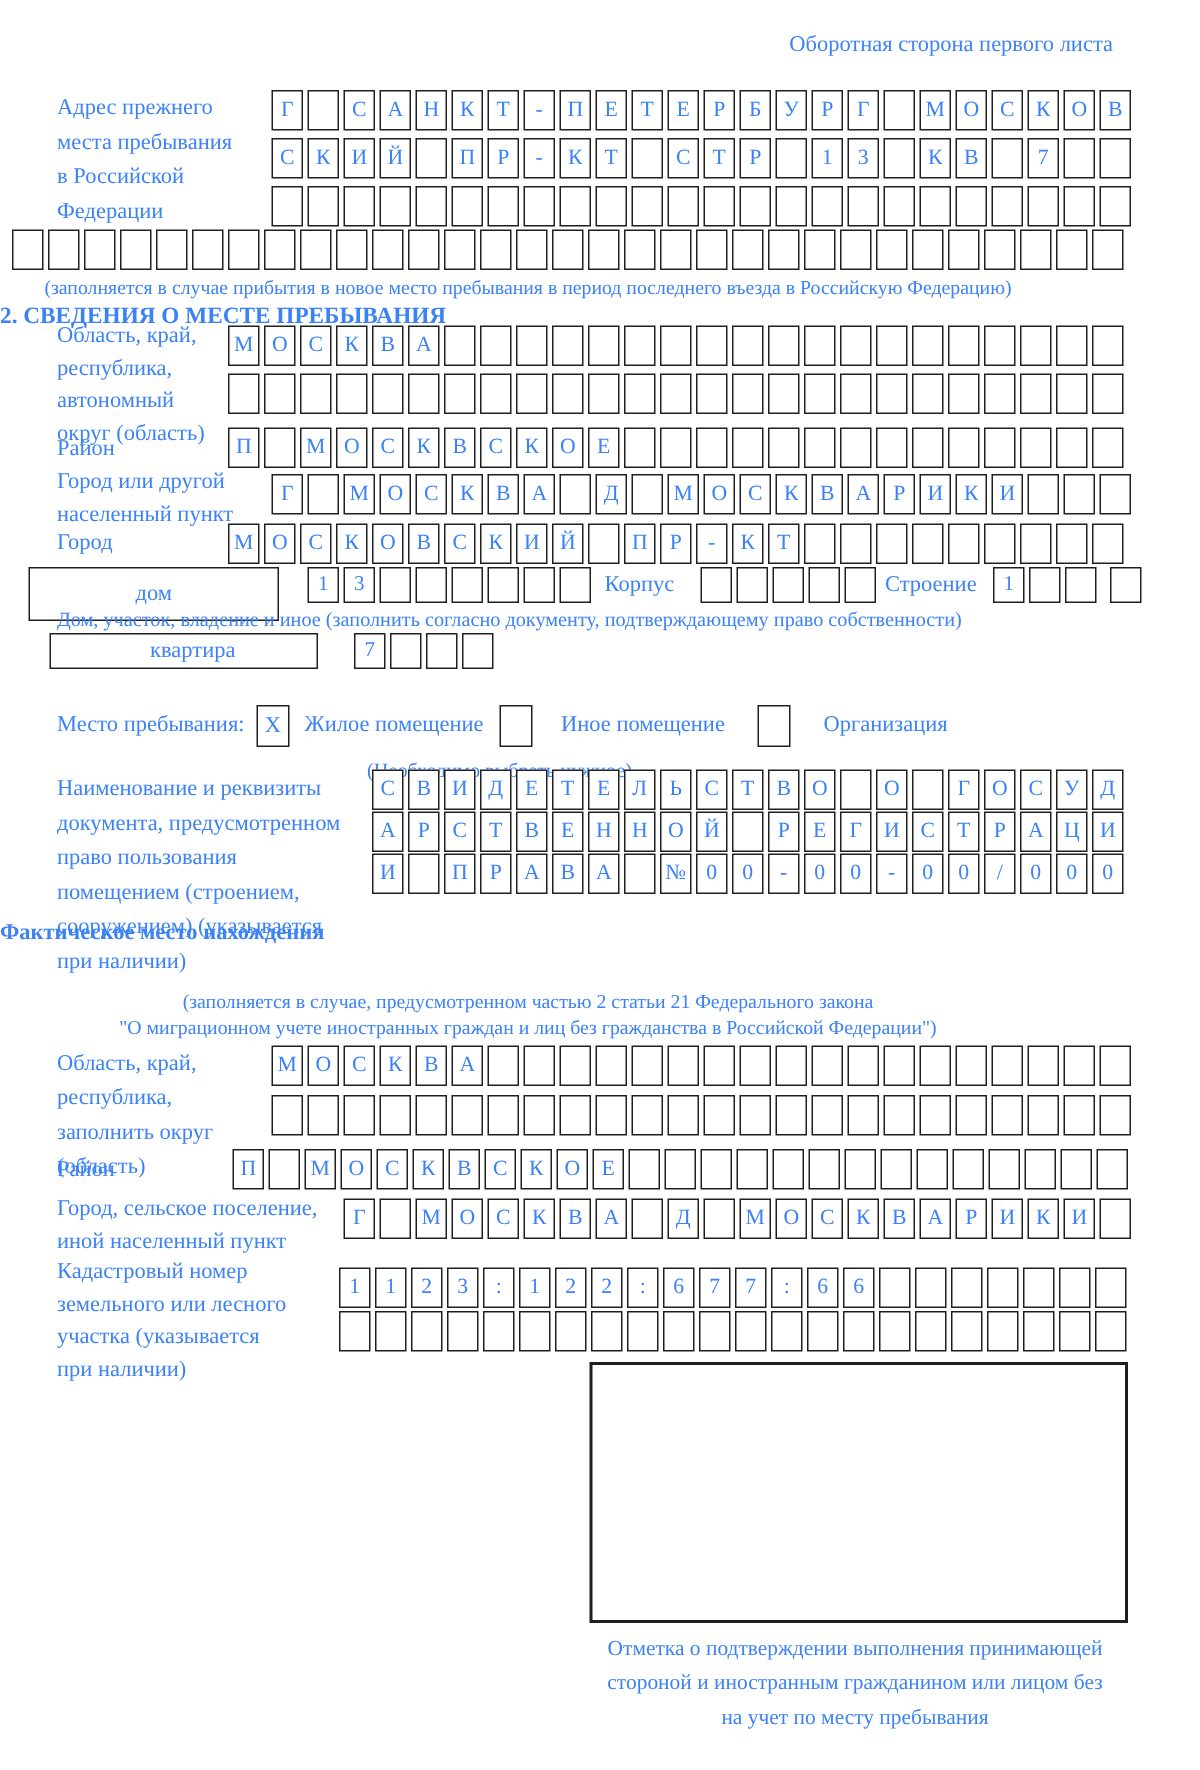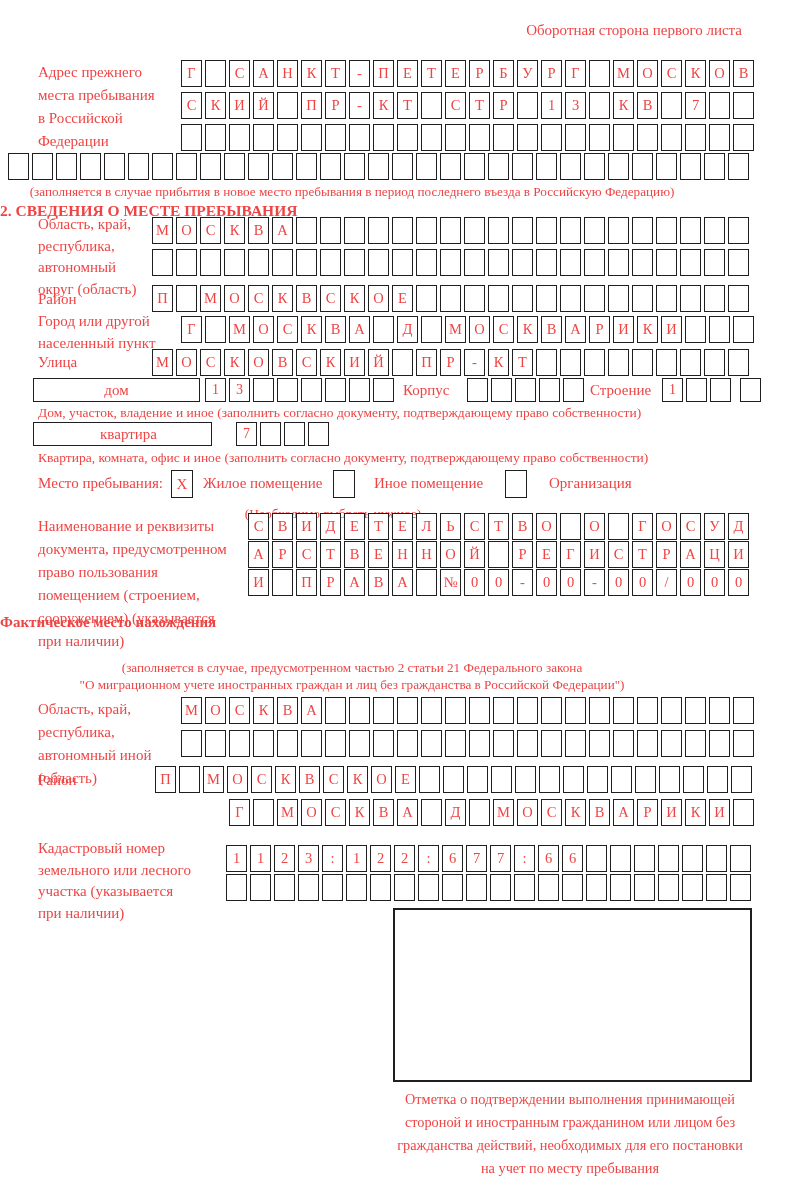--- a/index.html
+++ b/index.html
@@ -1,17 +1,17 @@
 <!DOCTYPE html>
 <html><head>
 <meta charset="utf-8">
 <style>
   html,body{margin:0;padding:0;background:#fff;}
   .sheet{position:relative;width:800px;height:1180px;background:#ffffff;
-         font-family:"Liberation Serif", serif;color:#ef4444;overflow:hidden;}
+         font-family:"Liberation Serif", serif;color:#3b82f6;overflow:hidden;}
   .abs{position:absolute;}
   .lbl{font-size:15px;line-height:23px;white-space:nowrap;}
   .lbl-tight{font-size:15px;line-height:21.5px;white-space:nowrap;}
   .note{font-size:13.2px;text-align:center;width:704px;left:0;white-space:nowrap;}
   .note-left{font-size:13.5px;white-space:nowrap;}
   .title{font-size:15.5px;font-weight:bold;text-align:left;width:800px;left:0;}
   .cellrow{display:flex;gap:3px;}
   .cell{box-sizing:border-box;flex:0 0 21px;width:21px;height:27px;border:1.6px solid #1f1f1f;
         display:flex;align-items:center;justify-content:center;
         font-size:14.5px;line-height:1;background:#fff;}
@@ -265,21 +265,21 @@
       <span class="cell">А</span>
       <span class="cell">Р</span>
       <span class="cell">И</span>
       <span class="cell">К</span>
       <span class="cell">И</span>
       <span class="cell"></span>
       <span class="cell"></span>
       <span class="cell"></span>
     </div>
 
-  <div class="abs lbl" style="left:38px;top:351px;">Улица</div>
+  <div class="abs lbl" style="left:38px;top:351px;">Город</div>
   <div class="abs cellrow" style="left:152px;top:349px;">
       <span class="cell">М</span>
       <span class="cell">О</span>
       <span class="cell">С</span>
       <span class="cell">К</span>
       <span class="cell">О</span>
       <span class="cell">В</span>
       <span class="cell">С</span>
       <span class="cell">К</span>
       <span class="cell">И</span>
@@ -294,21 +294,21 @@
       <span class="cell"></span>
       <span class="cell"></span>
       <span class="cell"></span>
       <span class="cell"></span>
       <span class="cell"></span>
       <span class="cell"></span>
       <span class="cell"></span>
       <span class="cell"></span>
     </div>
 
-  <div class="abs wbox" style="left:33px;top:378px;width:167px;height:24px;">
+  <div class="abs wbox" style="left:19px;top:378px;width:167px;height:36px;">
     <span>дом</span>
   </div>
   <div class="abs cellrow h24" style="left:205px;top:378px;">
       <span class="cell">1</span>
       <span class="cell">3</span>
       <span class="cell"></span>
       <span class="cell"></span>
       <span class="cell"></span>
       <span class="cell"></span>
       <span class="cell"></span>
@@ -335,21 +335,20 @@
 
   <div class="abs wbox" style="left:33px;top:422px;width:179px;height:24px;padding-left:12px;">
     <span>квартира</span>
   </div>
   <div class="abs cellrow h24" style="left:236px;top:422px;">
       <span class="cell">7</span>
       <span class="cell"></span>
       <span class="cell"></span>
       <span class="cell"></span>
     </div>
-  <div class="abs note-left" style="left:38px;top:450px;">Квартира, комната, офис и иное (заполнить согласно документу, подтверждающему право собственности)</div>
 
   <div class="abs lbl" style="left:38px;top:472px;">Место пребывания:</div>
   <div class="abs checkbox" style="left:171px;top:470px;">X</div>
   <div class="abs lbl" style="left:203px;top:472px;">Жилое помещение</div>
   <div class="abs checkbox" style="left:333px;top:470px;"></div>
   <div class="abs lbl" style="left:374px;top:472px;">Иное помещение</div>
   <div class="abs checkbox" style="left:505px;top:470px;"></div>
   <div class="abs lbl" style="left:549px;top:472px;">Организация</div>
   <div class="abs" style="left:203px;top:506px;width:260px;text-align:center;font-size:13.5px;">(Необходимо выбрать нужное)</div>
 
@@ -431,21 +430,21 @@
       <span class="cell">0</span>
     </div>
 
   <div class="abs title" style="top:614px;font-size:15px;">Фактическое место нахождения</div>
   <div class="abs note" style="top:660px;">(заполняется в случае, предусмотренном частью 2 статьи 21 Федерального закона</div>
   <div class="abs note" style="top:677px;">"О миграционном учете иностранных граждан и лиц без гражданства в Российской Федерации")</div>
 
   <div class="abs" style="left:38px;top:698px;">
     <div class="lbl">Область, край,</div>
     <div class="lbl">республика,</div>
-    <div class="lbl">автономный иной</div>
+    <div class="lbl">заполнить округ</div>
     <div class="lbl">(область)</div>
   </div>
   <div class="abs cellrow" style="left:181px;top:697px;">
       <span class="cell">М</span>
       <span class="cell">О</span>
       <span class="cell">С</span>
       <span class="cell">К</span>
       <span class="cell">В</span>
       <span class="cell">А</span>
       <span class="cell"></span>
@@ -516,20 +515,24 @@
       <span class="cell"></span>
       <span class="cell"></span>
       <span class="cell"></span>
       <span class="cell"></span>
       <span class="cell"></span>
       <span class="cell"></span>
       <span class="cell"></span>
       <span class="cell"></span>
     </div>
 
+  <div class="abs" style="left:38px;top:796px;">
+    <div class="lbl-tight">Город, сельское поселение,</div>
+    <div class="lbl-tight">иной населенный пункт</div>
+  </div>
   <div class="abs cellrow" style="left:229px;top:799px;">
       <span class="cell">Г</span>
       <span class="cell"></span>
       <span class="cell">М</span>
       <span class="cell">О</span>
       <span class="cell">С</span>
       <span class="cell">К</span>
       <span class="cell">В</span>
       <span class="cell">А</span>
       <span class="cell"></span>
@@ -600,17 +603,16 @@
       <span class="cell"></span>
       <span class="cell"></span>
       <span class="cell"></span>
       <span class="cell"></span>
     </div>
 
   <div class="abs stamp" style="left:393px;top:908px;width:359px;height:174px;"></div>
   <div class="abs caption" style="left:380px;top:1088px;width:380px;">
     <div>Отметка о подтверждении выполнения принимающей</div>
     <div>стороной и иностранным гражданином или лицом без</div>
-    <div>гражданства действий, необходимых для его постановки</div>
     <div>на учет по месту пребывания</div>
   </div>
 
 </div>
 
 </body></html>

